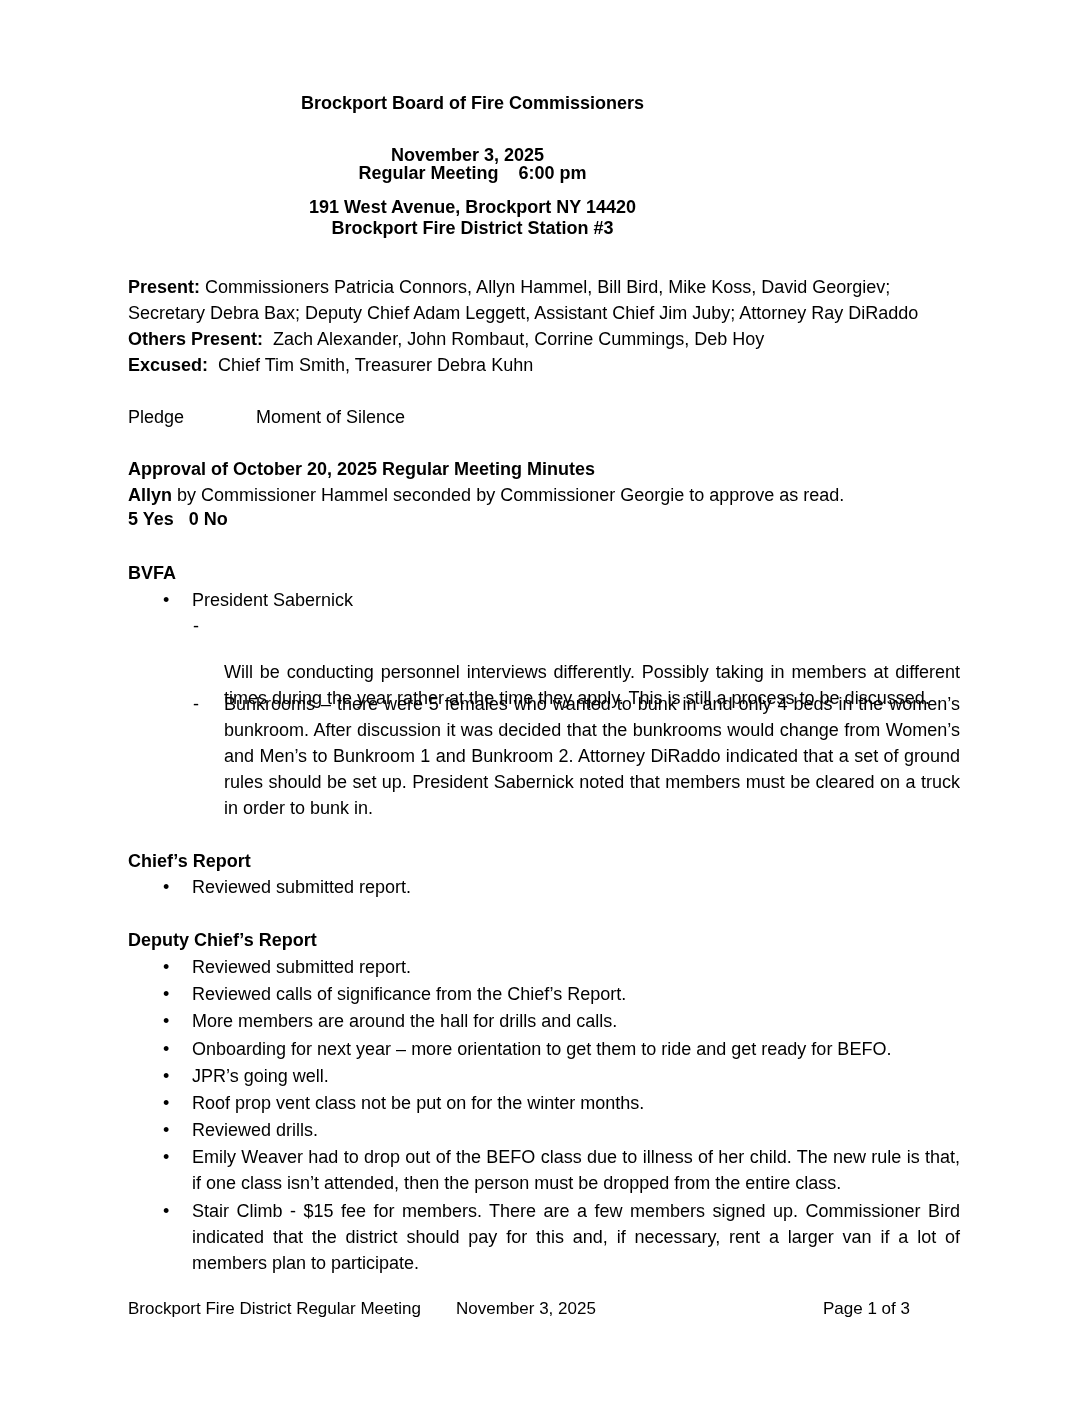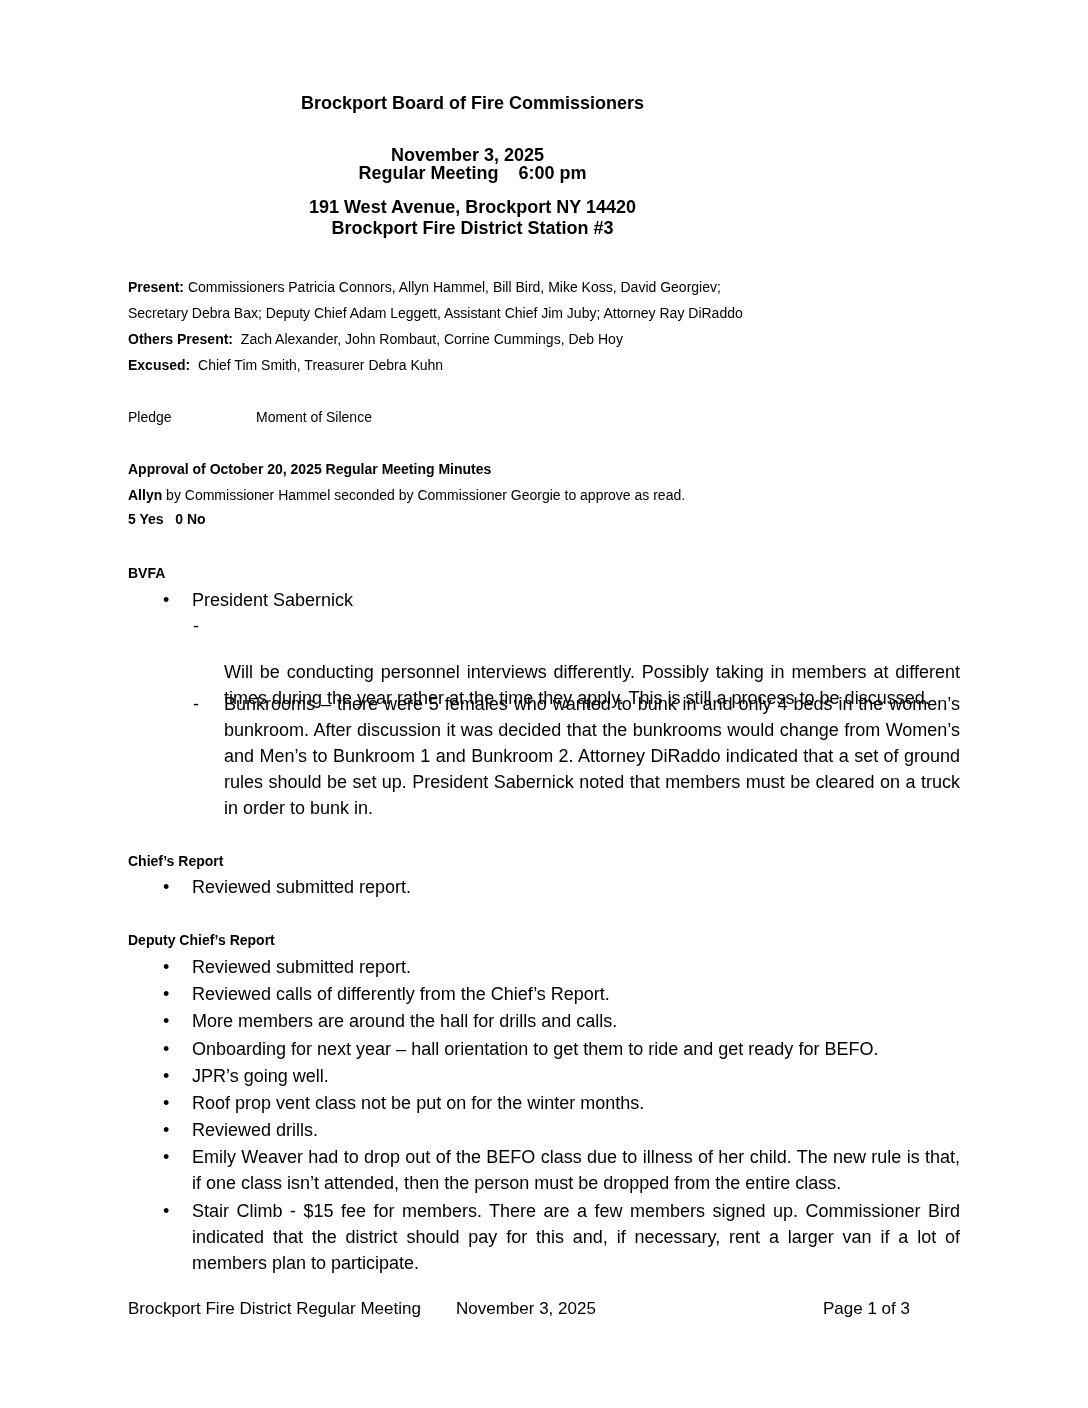--- a/index.html
+++ b/index.html
@@ -1,20 +1,20 @@
 <!DOCTYPE html>
 <html><head>
 <meta charset="utf-8">
 <style>
   html, body { margin: 0; padding: 0; background: #ffffff; }
   body { width: 1088px; height: 1408px; position: relative; overflow: hidden;
          font-family: "Liberation Sans", sans-serif; color: #000; font-size: 18px; }
   .page { position: absolute; left: 0; top: 0; width: 1088px; height: 1408px; }
   .hdr { position: absolute; left: 0; width: 945px; text-align: center; font-weight: bold; font-size: 18px; line-height: 26px; }
-  .line { position: absolute; left: 128px; width: 832px; font-size: 14px; line-height: 26px; white-space: nowrap; }
+  .line { position: absolute; left: 128px; width: 832px; font-size: 18px; line-height: 26px; white-space: nowrap; }
   .b { font-weight: bold; }
   .bullet { position: absolute; left: 163px; font-size: 18px; line-height: 26px; }
   .dash { position: absolute; left: 193px; font-size: 18px; line-height: 26px; }
   .btext { position: absolute; left: 192px; width: 768px; font-size: 18px; line-height: 26px; text-align: justify; text-align-last: left; }
   .dtext { position: absolute; left: 224px; width: 736px; font-size: 18px; line-height: 26px; text-align: justify; text-align-last: left; }
   .footer { position: absolute; top: 1297px; font-size: 17px; line-height: 24px; white-space: nowrap; }
 </style>
 </head>
 <body>
 
@@ -50,25 +50,25 @@
 
   <div class="line b" style="top:848px;">Chief’s Report</div>
   <div class="bullet" style="top:874px;">•</div>
   <div class="btext" style="top:874px;">Reviewed submitted report.</div>
 
   <div class="line b" style="top:927px;">Deputy Chief’s Report</div>
 
   <div class="bullet" style="top:954px;">•</div>
   <div class="btext" style="top:954px;">Reviewed submitted report.</div>
   <div class="bullet" style="top:981px;">•</div>
-  <div class="btext" style="top:981px;">Reviewed calls of differently from the Chief’s Report.</div>
+  <div class="btext" style="top:981px;">Reviewed calls of significance from the Chief’s Report.</div>
   <div class="bullet" style="top:1008px;">•</div>
   <div class="btext" style="top:1008px;">More members are around the hall for drills and calls.</div>
   <div class="bullet" style="top:1036px;">•</div>
-  <div class="btext" style="top:1036px;">Onboarding for next year – hall orientation to get them to ride and get ready for BEFO.</div>
+  <div class="btext" style="top:1036px;">Onboarding for next year – more orientation to get them to ride and get ready for BEFO.</div>
   <div class="bullet" style="top:1063px;">•</div>
   <div class="btext" style="top:1063px;">JPR’s going well.</div>
   <div class="bullet" style="top:1090px;">•</div>
   <div class="btext" style="top:1090px;">Roof prop vent class not be put on for the winter months.</div>
   <div class="bullet" style="top:1117px;">•</div>
   <div class="btext" style="top:1117px;">Reviewed drills.</div>
   <div class="bullet" style="top:1144px;">•</div>
   <div class="btext" style="top:1144px;">Emily Weaver had to drop out of the BEFO class due to illness of her child.  The new rule is that, if one class isn’t attended, then the person must be dropped from the entire class.</div>
   <div class="bullet" style="top:1198px;">•</div>
   <div class="btext" style="top:1198px;">Stair Climb - $15 fee for members.  There are a few members signed up.  Commissioner Bird indicated that the district should pay for this and, if necessary, rent a larger van if a lot of members plan to participate.</div>

